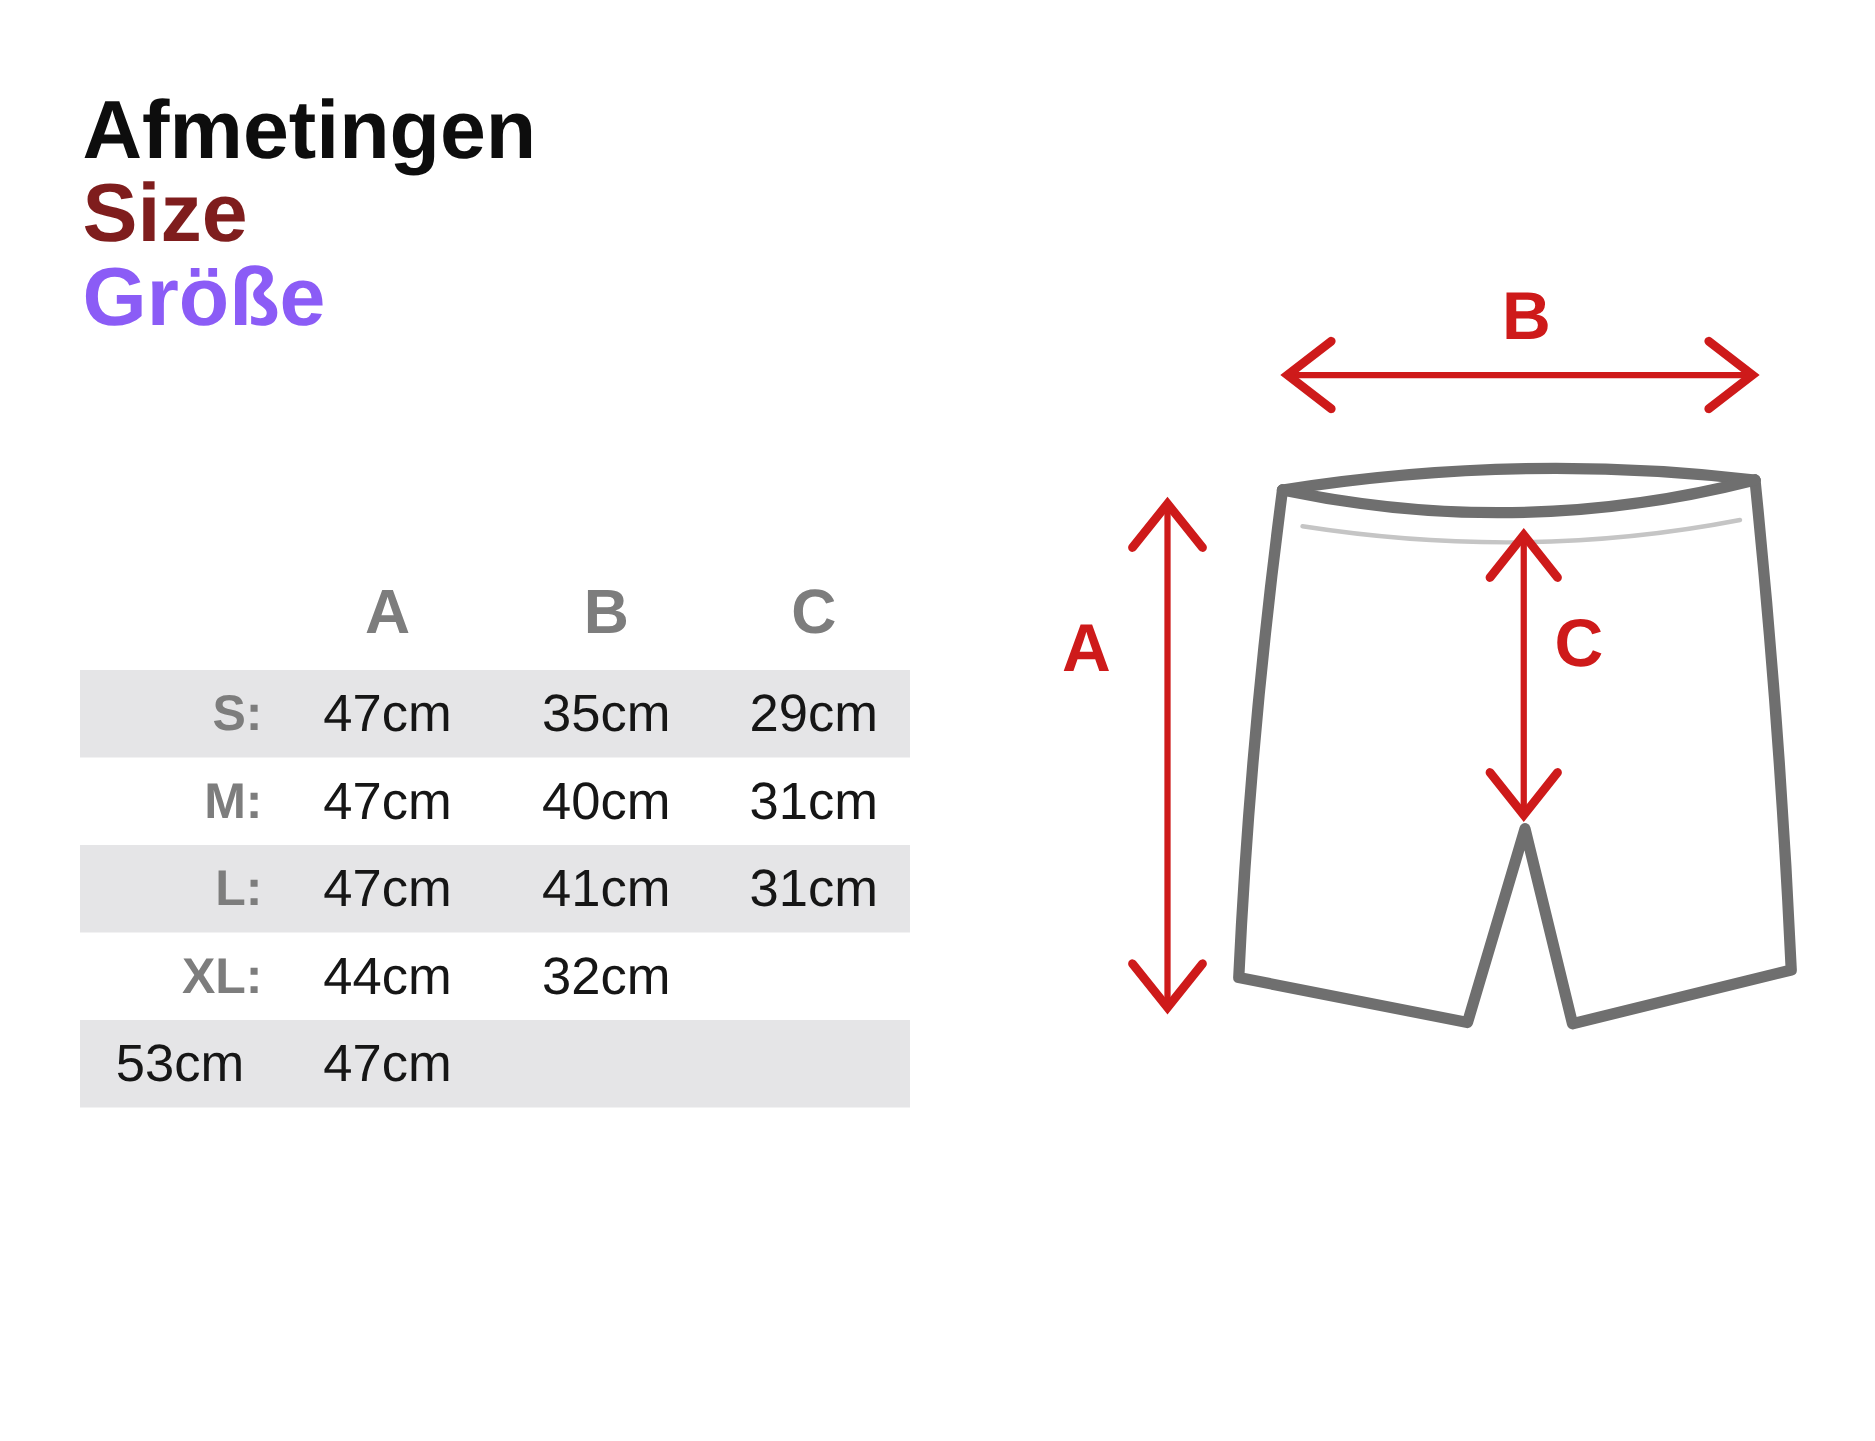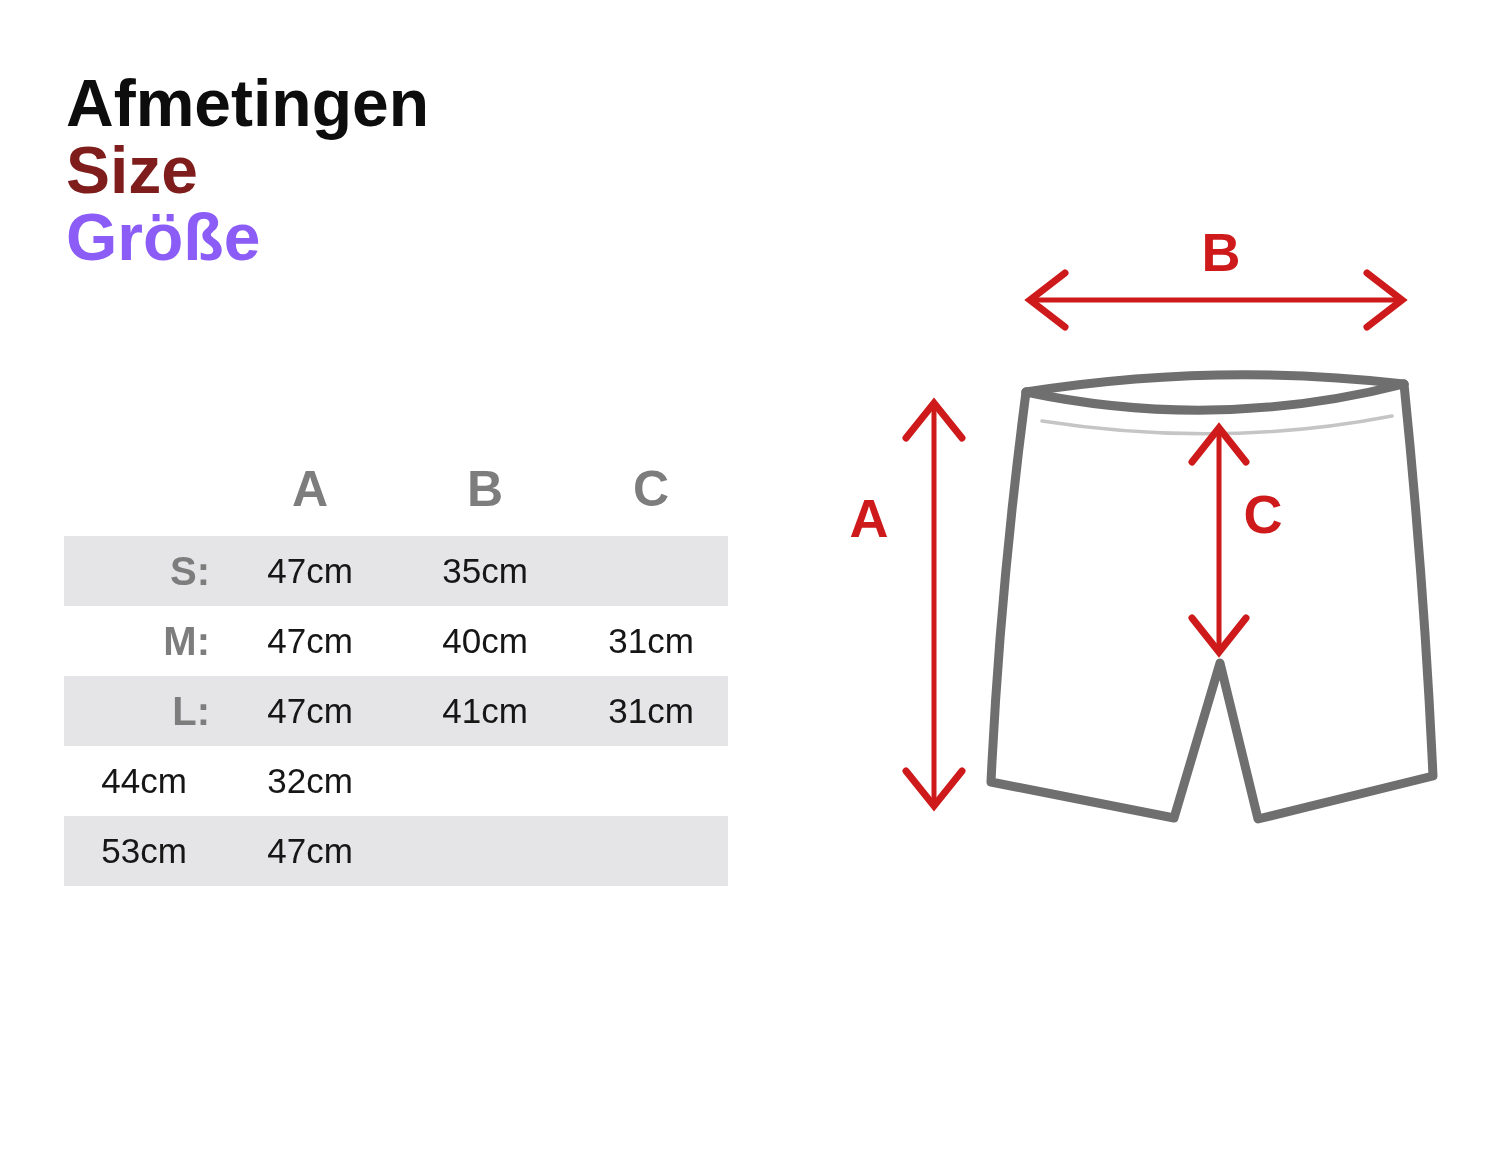--- a/index.html
+++ b/index.html
@@ -17,21 +17,21 @@
   
   .thead {
     position:absolute; left:64px; top:460px; width:664px; height:56px;
     display:grid; grid-template-columns:160px 172px 178px 154px; align-items:center;
   }
   .col-h { text-align:center; font-weight:bold; font-size:50px; color:#7d7d7d; }
   .rows { position:absolute; left:64px; top:536px; width:664px; }
   .row { display:grid; grid-template-columns:160px 172px 178px 154px; height:70px; align-items:center; }
   .row.banded { background:#e5e5e7; }
   .cell-size { text-align:right; padding-right:14px; font-weight:bold; font-size:40px; color:#7d7d7d; }
-  .cell-val { text-align:center; font-size:35px; color:#161616; }
+  .cell-val { text-align:center; font-size:42px; color:#161616; }
 
   
   .diagram { position:absolute; left:820px; top:220px; width:660px; height:660px; }
   .diagram text { font-family:"Liberation Sans", sans-serif; font-weight:bold; font-size:54px; }
 </style>
 </head>
 <body>
 
 <div class="page">
 
@@ -46,34 +46,36 @@
     <div class="col-h">A</div>
     <div class="col-h">B</div>
     <div class="col-h">C</div>
   </div>
 
   <div class="rows">
     <div class="row banded">
       <div class="cell-size">S:</div>
       <div class="cell-val">47cm</div>
       <div class="cell-val">35cm</div>
+      <div class="cell-val">29cm</div>
     </div>
     <div class="row">
       <div class="cell-size">M:</div>
       <div class="cell-val">47cm</div>
       <div class="cell-val">40cm</div>
       <div class="cell-val">31cm</div>
     </div>
     <div class="row banded">
       <div class="cell-size">L:</div>
       <div class="cell-val">47cm</div>
       <div class="cell-val">41cm</div>
       <div class="cell-val">31cm</div>
     </div>
     <div class="row">
+      <div class="cell-size">XL:</div>
       <div class="cell-val">44cm</div>
       <div class="cell-val">32cm</div>
     </div>
     <div class="row banded">
       <div class="cell-val">53cm</div>
       <div class="cell-val">47cm</div>
     </div>
   </div>
 
   <svg class="diagram" viewBox="820 220 660 660" xmlns="http://www.w3.org/2000/svg">

